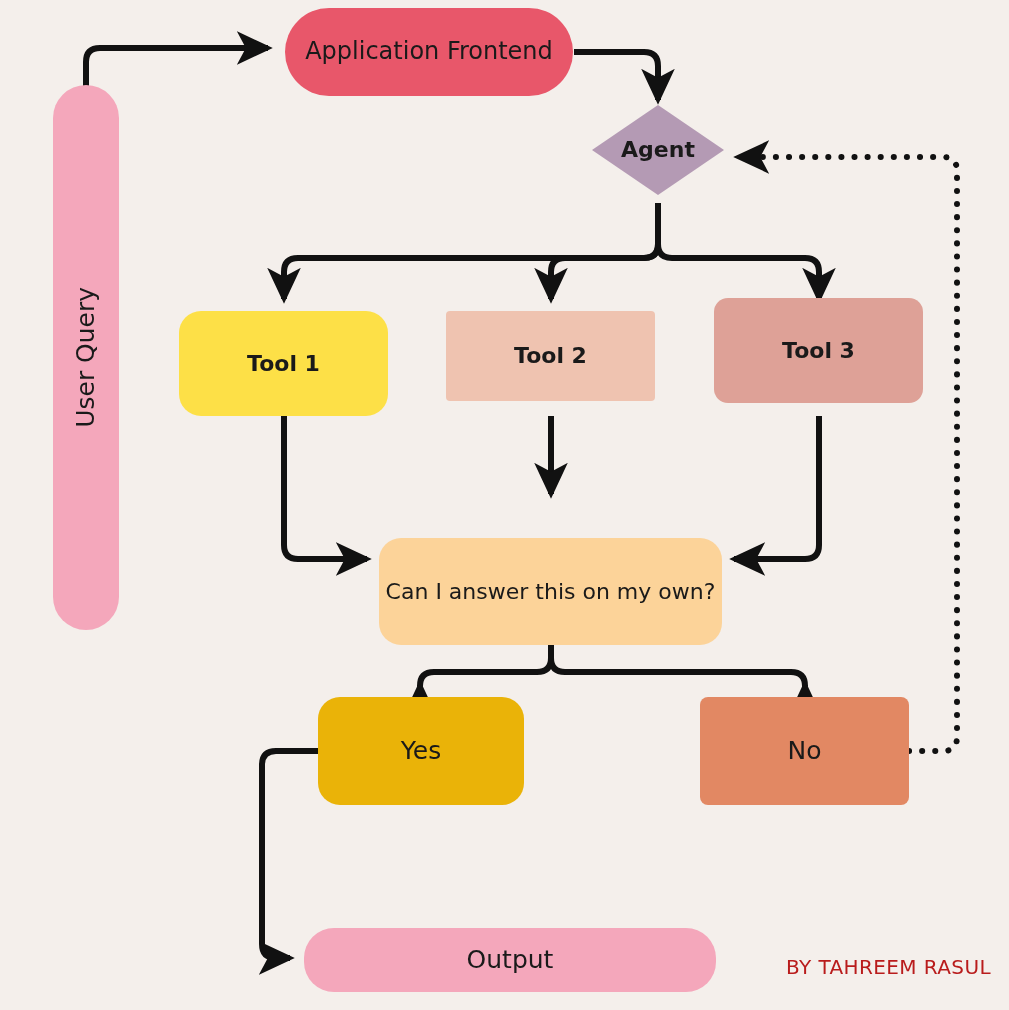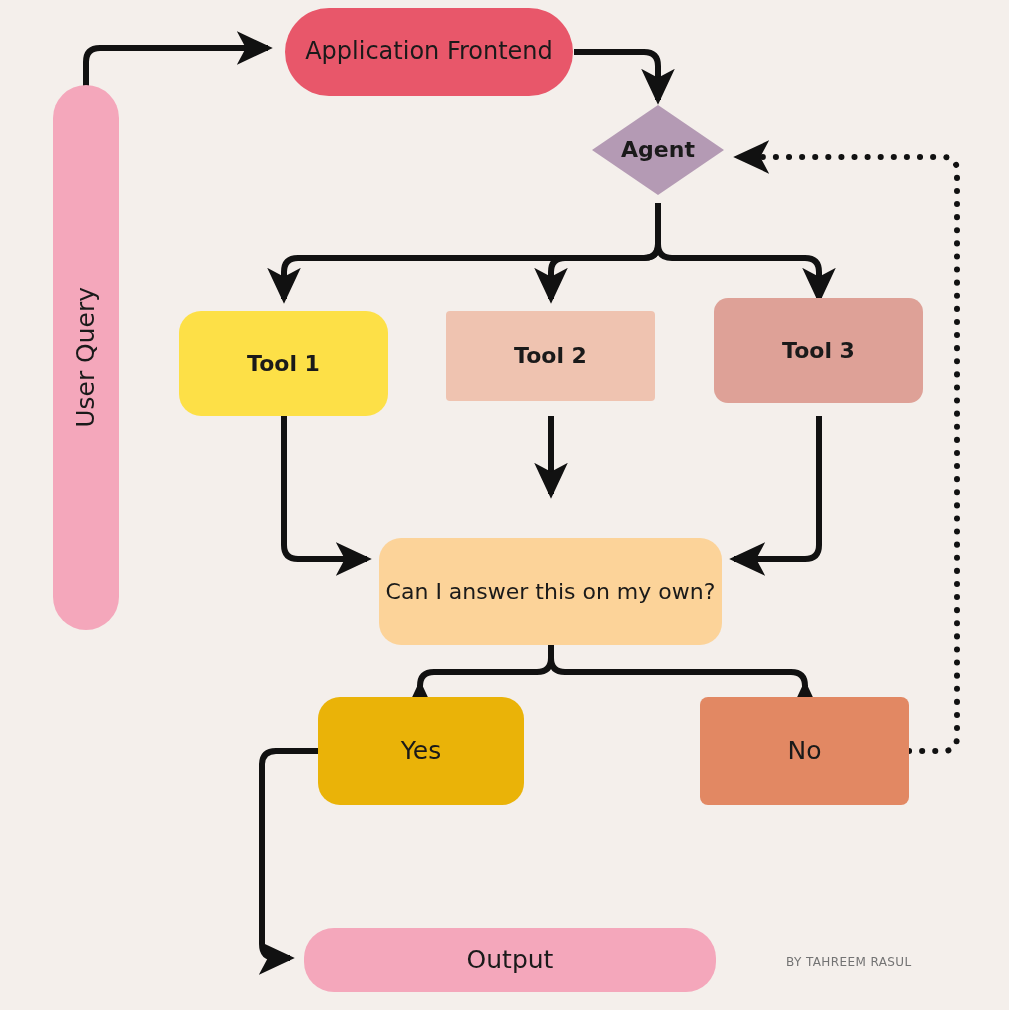--- a/index.html
+++ b/index.html
@@ -95,23 +95,23 @@
   .n-output {
     left: 304px; top: 928px;
     width: 412px; height: 64px;
     border-radius: 30px;
   }
   .n-output .node-label { font-size: 25px; font-weight: 400; }
 
   .credit {
     position: absolute;
     left: 786px; top: 955px;
-    font-size: 12px;
+    font-size: 20px;
     letter-spacing: 0.4px;
-    color: #737373;
+    color: #b91c1c;
     white-space: nowrap;
   }
 </style>
 </head>
 <body>
 
 <div id="canvas">
 
   <svg id="edges" viewBox="0 0 1009 1010" xmlns="http://www.w3.org/2000/svg">
     <defs>

